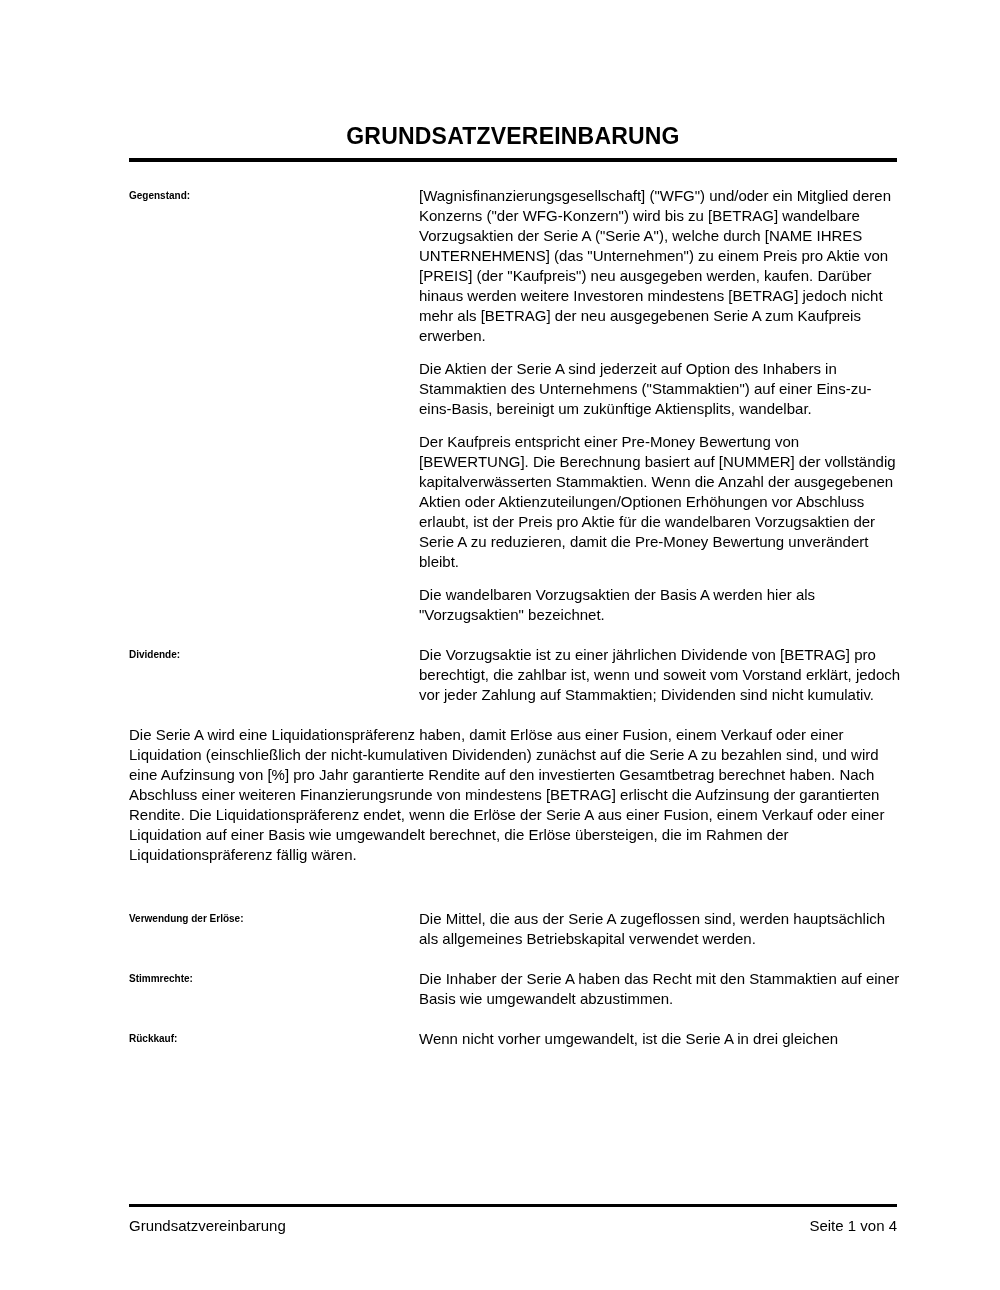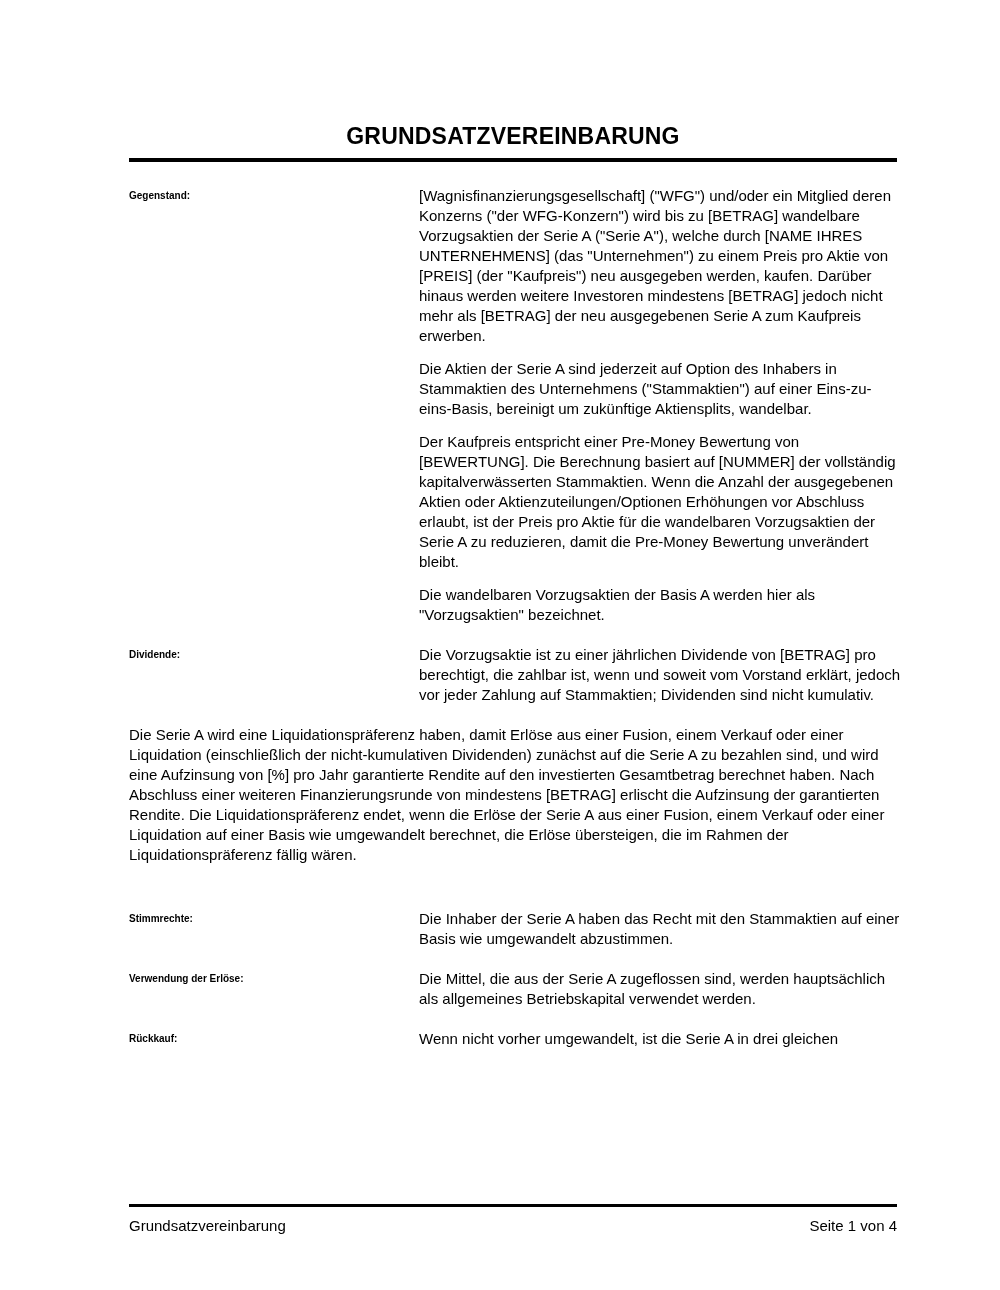--- a/index.html
+++ b/index.html
@@ -154,31 +154,31 @@
       </div>
       <div class="section gap-large">
         <div class="section-inner">
           <div class="text-col">
             <p>Die Serie A wird eine Liquidationspräferenz haben, damit Erlöse aus einer Fusion, einem Verkauf oder einer Liquidation (einschließlich der nicht-kumulativen Dividenden) zunächst auf die Serie A zu bezahlen sind, und wird eine Aufzinsung von [%] pro Jahr garantierte Rendite auf den investierten Gesamtbetrag berechnet haben. Nach Abschluss einer weiteren Finanzierungsrunde von mindestens [BETRAG] erlischt die Aufzinsung der garantierten Rendite. Die Liquidationspräferenz endet, wenn die Erlöse der Serie A aus einer Fusion, einem Verkauf oder einer Liquidation auf einer Basis wie umgewandelt berechnet, die Erlöse übersteigen, die im Rahmen der Liquidationspräferenz fällig wären.</p>
           </div>
         </div>
       </div>
       <div class="section">
         <div class="section-inner">
-          <div class="label-col">Stimmrechte:</div>
+          <div class="label-col">Verwendung der Erlöse:</div>
           <div class="text-col">
-            <p>Die Inhaber der Serie A haben das Recht mit den Stammaktien auf einer Basis wie umgewandelt abzustimmen.</p>
+            <p>Die Mittel, die aus der Serie A zugeflossen sind, werden hauptsächlich als allgemeines Betriebskapital verwendet werden.</p>
           </div>
         </div>
       </div>
       <div class="section">
         <div class="section-inner">
-          <div class="label-col">Verwendung der Erlöse:</div>
+          <div class="label-col">Stimmrechte:</div>
           <div class="text-col">
-            <p>Die Mittel, die aus der Serie A zugeflossen sind, werden hauptsächlich als allgemeines Betriebskapital verwendet werden.</p>
+            <p>Die Inhaber der Serie A haben das Recht mit den Stammaktien auf einer Basis wie umgewandelt abzustimmen.</p>
           </div>
         </div>
       </div>
       <div class="section">
         <div class="section-inner">
           <div class="label-col">Rückkauf:</div>
           <div class="text-col">
             <p>Wenn nicht vorher umgewandelt, ist die Serie A in drei gleichen</p>
           </div>
         </div>

